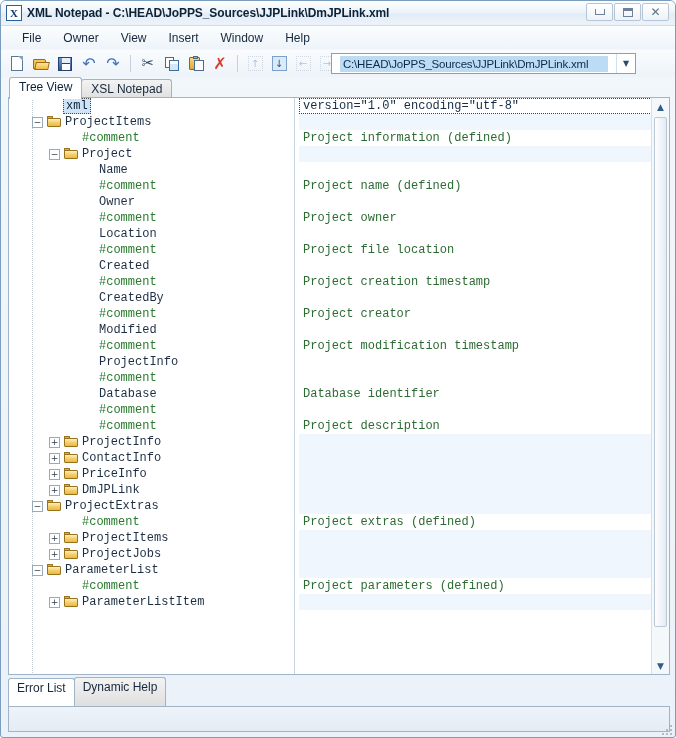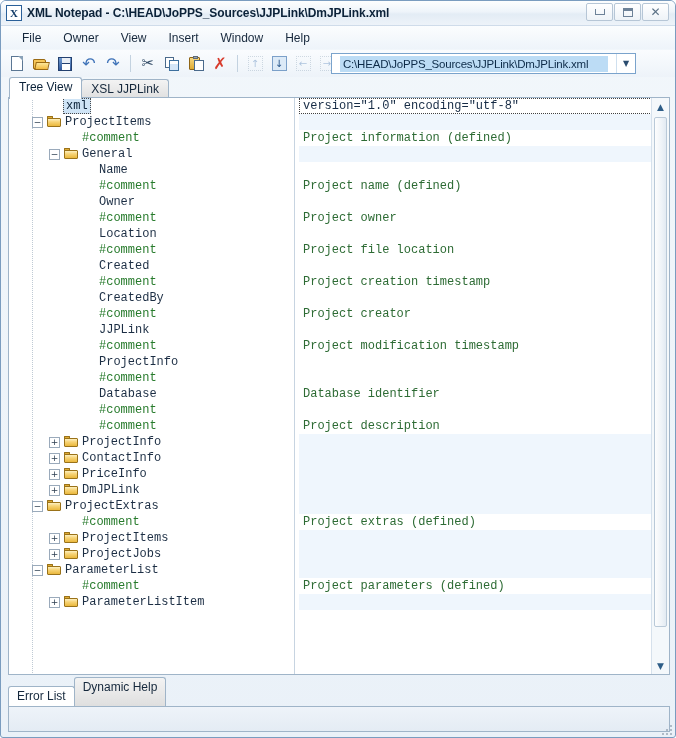--- a/index.html
+++ b/index.html
@@ -292,21 +292,21 @@
   
   .bottomtabs {
     position: absolute; left: 7px; top: 684px; width: 662px; height: 22px;
     display: flex; align-items: flex-end;
   }
   .btab {
     height: 30px; padding: 2px 8px 1px 8px; box-sizing: border-box;
     font-size: 12px; color: #15283c; white-space: nowrap;
     border: 1px solid #9fb4c8; border-bottom: none; border-radius: 3px 3px 0 0;
   }
-  .btab.selected { background: #ffffff; height: 21px; text-align: center; }
+  .btab.selected { background: #ffffff; height: 29px; text-align: center; }
   .btab.unselected { background: linear-gradient(180deg,#f3f3f3,#dedede); margin-left: -1px; }
 
   .bottompanel {
     position: absolute; left: 7px; top: 705px; width: 662px; height: 26px;
     box-sizing: border-box;
     background: linear-gradient(180deg,#eef3f9,#e4ecf4);
     border: 1px solid #9fb4c8;
   }
   .resize-grip {
     position: absolute; right: 3px; bottom: 2px; width: 12px; height: 12px;
@@ -399,21 +399,21 @@
       </div>
   </div>
 
   <div class="addressbar">
     <div class="addr-text" title="File path">C:\HEAD\JoPPS_Sources\JJPLink\DmJPLink.xml</div>
     <div class="addr-drop">▼</div>
   </div>
 
   <div class="viewtabs">
     <div class="vtab selected">Tree View</div>
-    <div class="vtab unselected">XSL JJPLink</div>
+    <div class="vtab unselected">XSL Notepad</div>
   </div>
 
   <div class="mainpane">
     <div class="treepane" id="treepane">
       <div class="guide" style="left:23px;"></div>
     <div class="trow">
           <span class="tind" style="width: 23px;"></span>
           <span class="texp none"></span>
           <span class="ticon"><span class="orb-purple"></span></span>
           <span class="tlabel selected">xml</span>
@@ -427,21 +427,21 @@
         <div class="trow">
           <span class="tind" style="width: 40px;"></span>
           <span class="texp none"></span>
           <span class="ticon"><span class="orb-green"></span></span>
           <span class="tlabel comment">#comment</span>
         </div>
         <div class="trow">
           <span class="tind" style="width: 40px;"></span>
           <span class="texp">−</span>
           <span class="ticon"><span class="folder"><i class="tab"></i><i class="body"></i></span></span>
-          <span class="tlabel">General</span>
+          <span class="tlabel">Project</span>
         </div>
         <div class="trow">
           <span class="tind" style="width: 57px;"></span>
           <span class="texp none"></span>
           <span class="ticon"><span class="orb-blue"></span></span>
           <span class="tlabel">Name</span>
         </div>
         <div class="trow">
           <span class="tind" style="width: 57px;"></span>
           <span class="texp none"></span>
@@ -493,21 +493,21 @@
         <div class="trow">
           <span class="tind" style="width: 57px;"></span>
           <span class="texp none"></span>
           <span class="ticon"><span class="orb-green"></span></span>
           <span class="tlabel comment">#comment</span>
         </div>
         <div class="trow">
           <span class="tind" style="width: 57px;"></span>
           <span class="texp none"></span>
           <span class="ticon"><span class="orb-blue"></span></span>
-          <span class="tlabel">JJPLink</span>
+          <span class="tlabel">Modified</span>
         </div>
         <div class="trow">
           <span class="tind" style="width: 57px;"></span>
           <span class="texp none"></span>
           <span class="ticon"><span class="orb-green"></span></span>
           <span class="tlabel comment">#comment</span>
         </div>
         <div class="trow">
           <span class="tind" style="width: 57px;"></span>
           <span class="texp none"></span>

